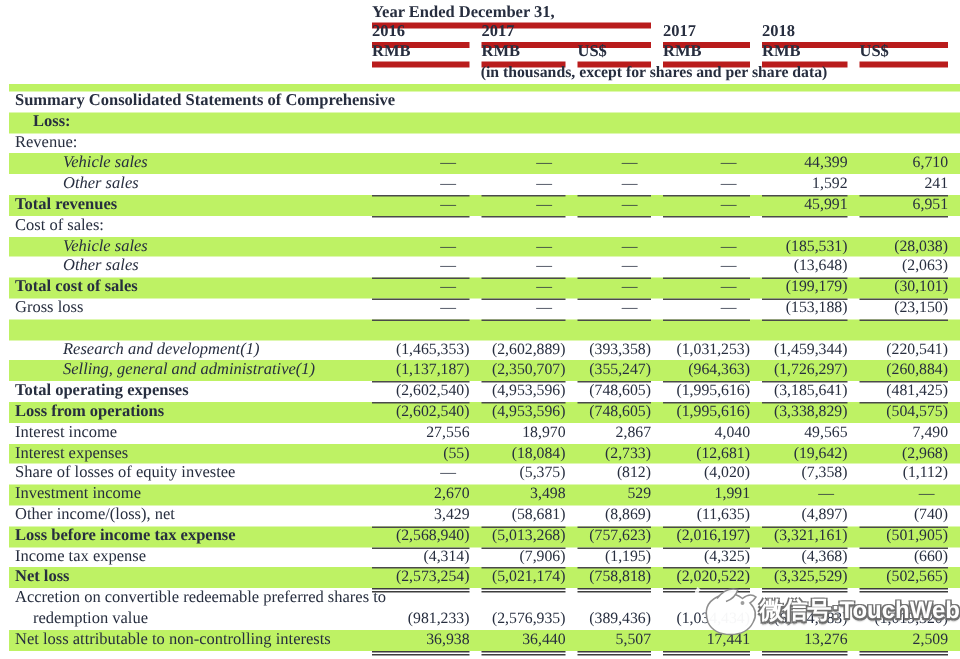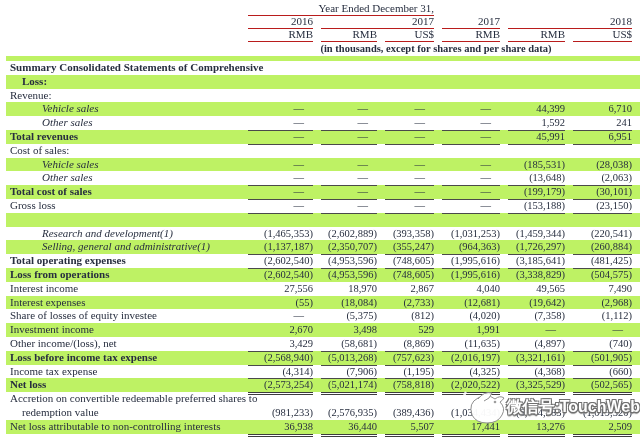--- a/index.html
+++ b/index.html
@@ -6,22 +6,22 @@
   body {
     width:640px; height:439px; background:#ffffff; position:relative; overflow:hidden;
     font-family:"Liberation Serif", serif; font-size:11px; color:#272e3f;
   }
   .page { padding:3px 0 0 6px; }
   .grid { display:grid; grid-template-columns:234px 73px 64px 57px 66px 65px 67px; }
 
   
   .hrow { height:13px; line-height:11px; align-items:end; }
   .hcell {
-    text-align:right; font-weight:normal; margin-left:8px;
-    border-bottom:1px solid #b91c1c; padding-bottom:1px; white-space:nowrap;
+    text-align:left; font-weight:bold; margin-left:8px;
+    border-bottom:4px solid #b91c1c; padding-bottom:1px; white-space:nowrap;
   }
   .g1 { grid-column:2 / span 3; }
   .g2 { grid-column:5 / span 3; }
   .y1 { grid-column:2; } .y2 { grid-column:3 / span 2; }
   .y3 { grid-column:5; } .y4 { grid-column:6 / span 2; }
   .c1{grid-column:2}.c2{grid-column:3}.c3{grid-column:4}.c4{grid-column:5}.c5{grid-column:6}.c6{grid-column:7}
   .note-row { height:14px; line-height:13px; }
   .note {
     grid-column:2 / span 6; text-align:center; font-weight:bold;
     font-size:10.5px; white-space:nowrap; border-bottom:none; margin-left:0;

